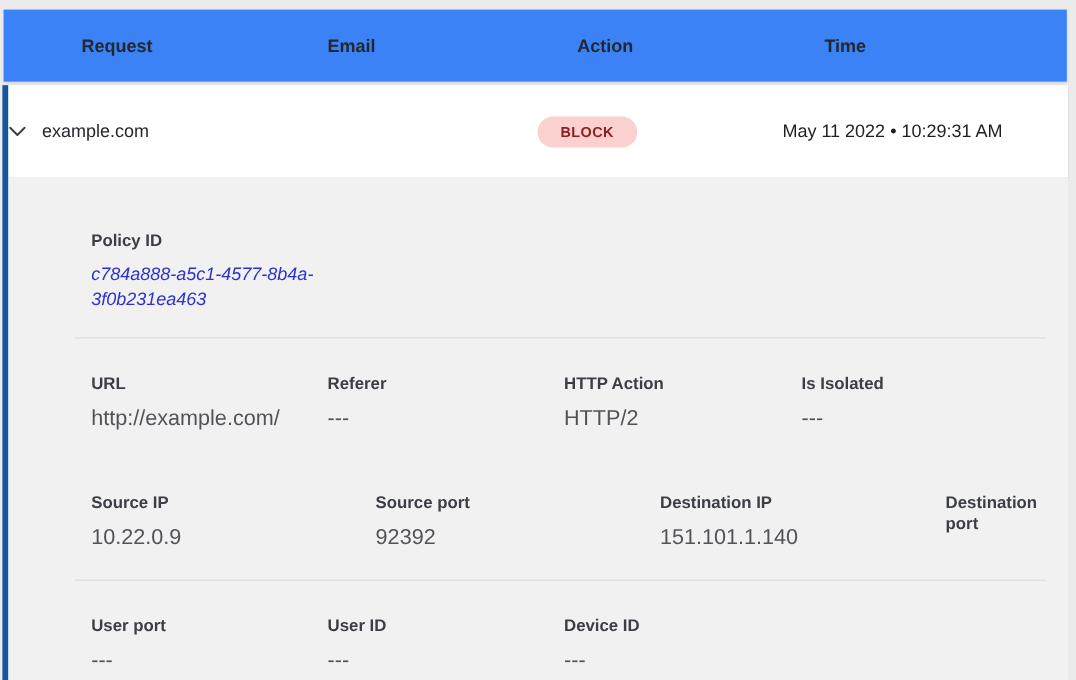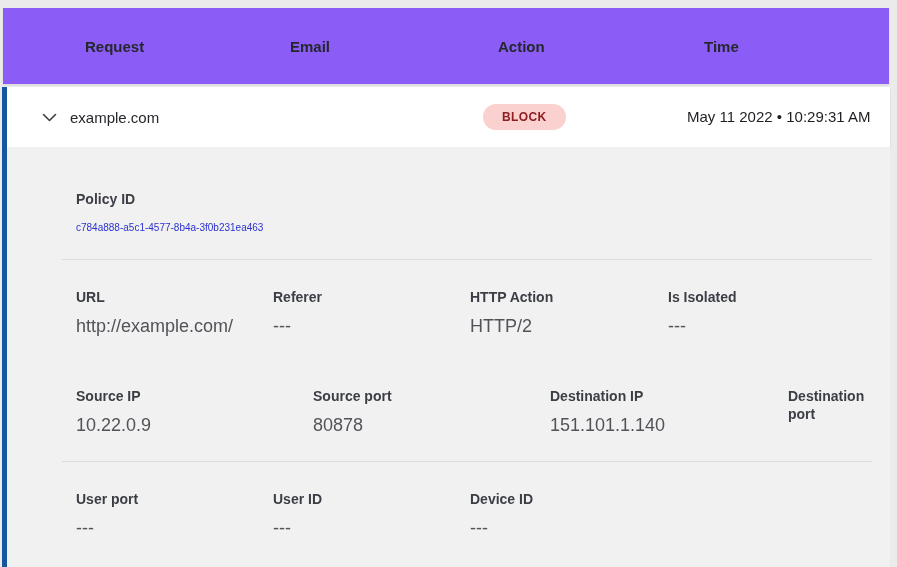--- a/index.html
+++ b/index.html
@@ -7,51 +7,50 @@
     width: 897px; height: 567px;
     overflow: hidden;
     background: #ebebec;
     font-family: "Liberation Sans", "DejaVu Sans", sans-serif;
     -webkit-font-smoothing: antialiased;
   }
 
   
   .header-card {
     margin: 8px 8px 3px 3px;
-    height: 76px;
-    background: #8b5cf6;
+    height: 60px;
+    background: #3b82f6;
     box-shadow: 0 1px 2px rgba(0,0,0,.10);
     display: grid;
     grid-template-columns: 205px 208px 206px 1fr;
-    padding-left: 82px;
+    padding-left: 65px;
     align-items: center;
   }
   .header-card .col-label {
     font-size: 15px;
     font-weight: bold;
     color: #24272b;
   }
 
   
   .record {
     margin: 0 7px 0 2px;
     border-left: 5px solid #15569e;
     display: flex;
     flex-direction: column;
     height: 556px;
   }
 
   .log-row {
     background: #ffffff;
-    height: 60px;
+    height: 77px;
     flex: 0 0 auto;
     box-shadow: 0 1px 2px rgba(0,0,0,.10);
     display: grid;
     grid-template-columns: 28px 203px 208px 206px 1fr;
-    padding-left: 35px;
     align-items: center;
     cursor: pointer;
   }
   .chevron-btn {
     background: none; border: none; cursor: pointer;
     width: 24px; height: 24px;
     display: flex; align-items: center; justify-content: flex-start;
     padding: 0;
   }
   .request-text { font-size: 15px; color: #24272c; }
@@ -91,25 +90,26 @@
   .field-value {
     margin-top: 11px;
     font-size: 18px;
     line-height: 18px;
     color: #515358;
   }
   .policy-link {
     display: block;
     margin-top: 9px;
     max-width: 198px;
-    font-size: 10px;
+    font-size: 15px;
     line-height: 21px;
     color: #2c31cf;
     text-decoration: none;
     overflow-wrap: break-word;
+    font-style: italic;
   }
   .divider {
     height: 1px;
     background: #dcdce0;
     margin: 21px 18px 0 -14px; 
   }
   .divider.second { margin-top: 27px; }
   .field-grid {
     display: grid;
     grid-template-columns: 197px 197px 198px 1fr;
@@ -173,21 +173,21 @@
       </div>
     </div>
 
     <div class="field-grid row2">
       <div>
         <div class="field-label">Source IP</div>
         <div class="field-value">10.22.0.9</div>
       </div>
       <div>
         <div class="field-label">Source port</div>
-        <div class="field-value">80878</div>
+        <div class="field-value">92392</div>
       </div>
       <div>
         <div class="field-label">Destination IP</div>
         <div class="field-value">151.101.1.140</div>
       </div>
       <div>
         <div class="field-label">Destination port</div>
       </div>
     </div>
 

